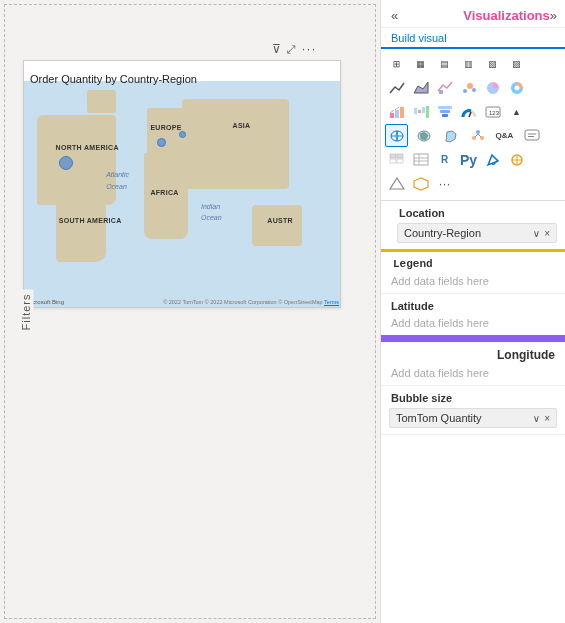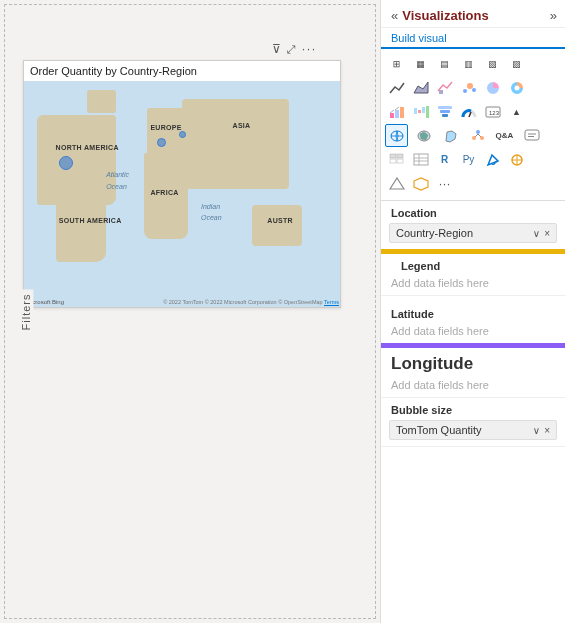--- a/index.html
+++ b/index.html
@@ -24,21 +24,21 @@
                 font-size:11px; color:#555; letter-spacing:1px; background:#f3f2f1; padding:1px 4px; white-space:nowrap; z-index:10; cursor:pointer;">Filters</div>
 
     <div style="position:absolute; top:37px; left:267px; display:flex; gap:6px; align-items:center; z-index:5;">
       <span style="color:#555; cursor:pointer; font-size:12px;">⊽</span>
       <span style="color:#555; cursor:pointer; font-size:11px;">⤢</span>
       <span style="color:#555; cursor:pointer; font-size:12px; letter-spacing:1px;">···</span>
     </div>
 
     <div style="position:absolute; top:55px; left:18px; width:318px; height:248px; background:#fff; border:1px solid #ccc; box-shadow:0 1px 3px rgba(0,0,0,0.1);">
 
-      <div style="position:absolute; top:4px; left:6px; font-size:11px; color:#222; z-index:2;">Order Quantity by Country-Region</div>
+      <div style="position:absolute; top:12px; left:6px; font-size:11px; color:#222; z-index:2;">Order Quantity by Country-Region</div>
 
       <div style="position:absolute; top:20px; left:0; right:0; bottom:0; background:#c8dff0; overflow:hidden;">
 
         <div style="position:absolute; left:4%; top:15%; width:25%; height:40%; background:#d4c9a8; border-radius:6px 4px 8px 3px;"></div>
 
         <div style="position:absolute; left:10%; top:48%; width:16%; height:32%; background:#d4c9a8; border-radius:3px 5px 10px 4px;"></div>
 
         <div style="position:absolute; left:39%; top:12%; width:12%; height:22%; background:#d4c9a8; border-radius:3px;"></div>
 
         <div style="position:absolute; left:38%; top:32%; width:14%; height:38%; background:#d4c9a8; border-radius:2px 2px 8px 8px;"></div>
@@ -71,21 +71,21 @@
         <div style="position:absolute; bottom:2px; right:1px; font-size:5.5px; color:#777;">© 2022 TomTom © 2022 Microsoft Corporation © OpenStreetMap <span style="color:#0078d4; text-decoration:underline;">Terms</span></div>
       </div>
     </div>
 
   </div>
 
   <div style="width:185px; background:#fff; border-left:1px solid #ddd; display:flex; flex-direction:column; height:623px; flex-shrink:0;">
 
     <div style="display:flex; align-items:center; justify-content:space-between; padding:8px 8px 4px 10px; border-bottom:1px solid #eee;">
       <span style="color:#555; cursor:pointer; font-size:13px;">«</span>
-      <span style="font-size:13px; font-weight:600; color:#7f1d1d; flex:1; text-align:left; margin-left:4px;">Visualizations</span>
+      <span style="font-size:13px; font-weight:600; color:#ec4899; flex:1; text-align:right; margin-left:4px;">Visualizations</span>
       <span style="color:#555; cursor:pointer; font-size:13px;">»</span>
     </div>
 
     <div style="font-size:11px; color:#0078d4; padding:4px 10px 3px 10px; cursor:pointer; border-bottom:2px solid #0078d4;">Build visual</div>
 
     <div style="padding:3px 4px 4px 4px; border-bottom:1px solid #ddd; background:#fff;">
 
       <div style="display:flex; gap:1px; margin-bottom:1px;">
         <div style="width:23px;height:23px;display:flex;align-items:center;justify-content:center;cursor:pointer;border-radius:2px;border:1px solid transparent;font-size:9px;color:#444;" title="Table">⊞</div>
         <div style="width:23px;height:23px;display:flex;align-items:center;justify-content:center;cursor:pointer;border-radius:2px;border:1px solid transparent;font-size:9px;color:#444;" title="Stacked bar">▦</div>
@@ -224,21 +224,21 @@
         </div>
         <div style="width:23px;height:23px;display:flex;align-items:center;justify-content:center;cursor:pointer;font-size:9px;color:#444;">
           <svg width="16" height="14">
               <rect x="1" y="1" width="14" height="11" fill="none" stroke="#aaa" stroke-width="1"></rect>
               <line x1="1" y1="5" x2="15" y2="5" stroke="#aaa" stroke-width="0.8"></line>
               <line x1="1" y1="8" x2="15" y2="8" stroke="#aaa" stroke-width="0.8"></line>
               <line x1="6" y1="1" x2="6" y2="12" stroke="#aaa" stroke-width="0.8"></line>
             </svg>
         </div>
         <div style="width:23px;height:23px;display:flex;align-items:center;justify-content:center;cursor:pointer;font-size:10px;color:#2c7bb6;font-weight:bold;">R</div>
-        <div style="width:23px;height:23px;display:flex;align-items:center;justify-content:center;cursor:pointer;font-size:10px;color:#3572a5;font-weight:normal;">Py</div>
+        <div style="width:23px;height:23px;display:flex;align-items:center;justify-content:center;cursor:pointer;font-size:14px;color:#3572a5;font-weight:bold;">Py</div>
         <div style="width:23px;height:23px;display:flex;align-items:center;justify-content:center;cursor:pointer;font-size:9px;color:#444;">
           <svg width="16" height="14" viewBox="0 0 16 14">
               <path d="M3 12 L7 2 L13 8 Z" fill="none" stroke="#0078d4" stroke-width="1.5"></path>
               <path d="M6 12 L13 8 L9 12 Z" fill="#0078d4"></path>
             </svg>
         </div>
         <div style="width:23px;height:23px;display:flex;align-items:center;justify-content:center;cursor:pointer;font-size:9px;color:#444;">
           <svg width="16" height="14" viewBox="0 0 16 14">
               <circle cx="8" cy="7" r="5" fill="none" stroke="#e8a020" stroke-width="1.5"></circle>
               <line x1="8" y1="2" x2="8" y2="12" stroke="#e8a020" stroke-width="1"></line>
@@ -257,43 +257,43 @@
           <svg width="16" height="14" viewBox="0 0 16 14">
               <polygon points="1,4 8,1 15,4 15,10 8,13 1,10" fill="none" stroke="#e8a020" stroke-width="1.2"></polygon>
             </svg>
         </div>
         <div style="width:23px;height:23px;display:flex;align-items:center;justify-content:center;cursor:pointer;font-size:12px;color:#555;">···</div>
       </div>
     </div>
 
     <div style="flex:1; overflow-y:auto; background:#fff;">
 
-      <div style="border-bottom:5px solid #eab308;">
+      <div style="border-bottom:3px solid #eab308;padding-left:8px;">
         <div style="font-size:11px;color:#333;font-weight:600;padding:6px 10px 2px 10px;">Location</div>
         <div style="display:flex;align-items:center;justify-content:space-between;background:#f0f0f0;border:1px solid #ddd;margin:2px 8px 6px 8px;padding:3px 6px;border-radius:2px;font-size:11px;color:#333;cursor:pointer;">
           <span>Country-Region</span>
           <span style="display:flex;gap:4px;color:#555;font-size:10px;">
             <span style="cursor:pointer;">∨</span>
             <span style="cursor:pointer;">×</span>
           </span>
         </div>
       </div>
 
       <div style="border-bottom:1px solid #eee;">
-        <div style="font-size:11px;color:#333;font-weight:600;padding:6px 10px 2px 20px;">Legend</div>
+        <div style="font-size:11px;color:#333;font-weight:600;padding:6px 10px 2px 12px;font-family:Liberation Mono, monospace;">Legend</div>
         <div style="color:#aaa;font-size:11px;padding:3px 8px 6px 10px;cursor:pointer;">Add data fields here</div>
       </div>
 
-      <div style="border-bottom:5px solid #8b5cf6;margin-top:6px;">
+      <div style="border-bottom:7px solid #8b5cf6;">
         <div style="font-size:11px;color:#333;font-weight:600;padding:6px 10px 2px 10px;">Latitude</div>
         <div style="color:#aaa;font-size:11px;padding:3px 8px 6px 10px;cursor:pointer;">Add data fields here</div>
       </div>
 
       <div style="border-bottom:1px solid #eee;">
-        <div style="font-size:17px;color:#333;font-weight:600;padding:6px 10px 2px 10px;">Longitude</div>
+        <div style="font-size:12px;color:#333;font-weight:600;padding:6px 10px 2px 10px;text-align:right;">Longitude</div>
         <div style="color:#aaa;font-size:11px;padding:3px 8px 6px 10px;cursor:pointer;">Add data fields here</div>
       </div>
 
       <div style="border-bottom:1px solid #eee;">
         <div style="font-size:11px;color:#333;font-weight:600;padding:6px 10px 2px 10px;">Bubble size</div>
         <div style="display:flex;align-items:center;justify-content:space-between;background:#f0f0f0;border:1px solid #ddd;margin:2px 8px 6px 8px;padding:3px 6px;border-radius:2px;font-size:11px;color:#333;cursor:pointer;">
           <span>TomTom Quantity</span>
           <span style="display:flex;gap:4px;color:#555;font-size:10px;">
             <span style="cursor:pointer;">∨</span>
             <span style="cursor:pointer;">×</span>

